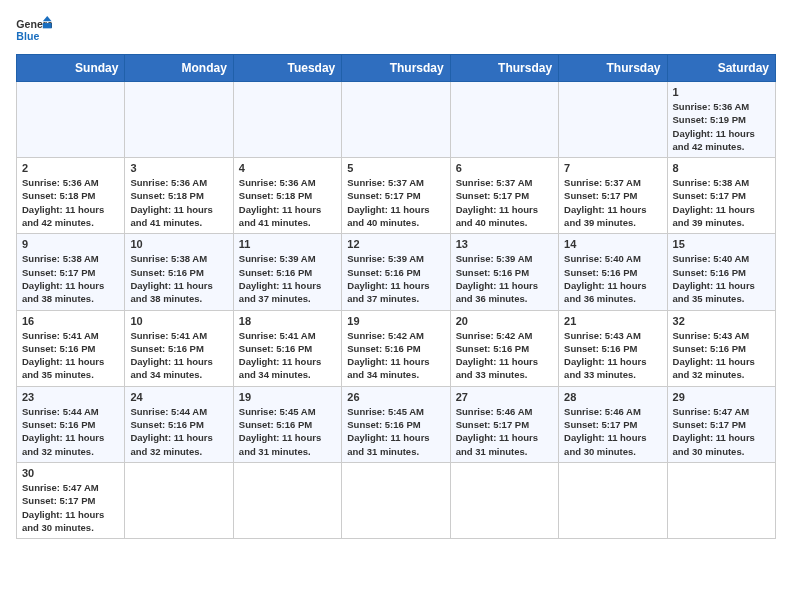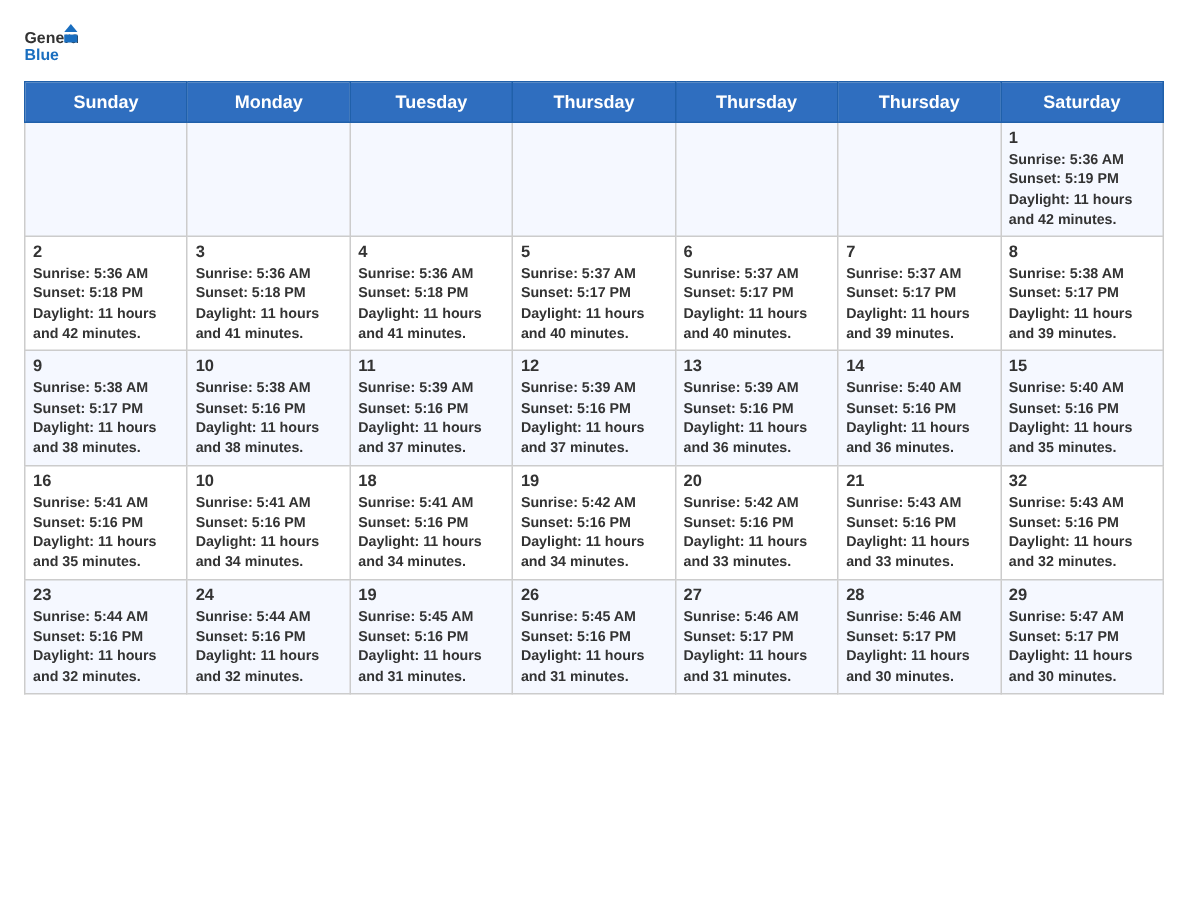--- a/index.html
+++ b/index.html
@@ -42,21 +42,21 @@
       width: 100%;
       border-collapse: collapse;
       margin-top: 8px;
       border: 1px solid #ccc;
     }
     .calendar th {
       background-color: #2f6ebf;
       color: #fff;
       font-size: 12px;
       font-weight: bold;
-      text-align: center;
+      text-align: right;
       padding: 6px 6px;
       border: 1px solid #2060aa;
     }
     .calendar td {
       vertical-align: top;
       border: 1px solid #ccc;
       padding: 4px 5px;
       font-size: 10px;
       color: #333;
       width: calc(100% / 7);
@@ -324,14 +324,29 @@
 and 30 minutes.</div>
         </td>
         <td>
           <span class="day-num">29</span>
           <div class="day-info" style="white-space: pre-line;">Sunrise: 5:47 AM
 Sunset: 5:17 PM
 Daylight: 11 hours
 and 30 minutes.</div>
         </td>
       </tr>
+      <tr>
+        <td>
+          <span class="day-num">30</span>
+          <div class="day-info" style="white-space: pre-line;">Sunrise: 5:47 AM
+Sunset: 5:17 PM
+Daylight: 11 hours
+and 30 minutes.</div>
+        </td>
+        <td class="empty-cell"></td>
+        <td class="empty-cell"></td>
+        <td class="empty-cell"></td>
+        <td class="empty-cell"></td>
+        <td class="empty-cell"></td>
+        <td class="empty-cell"></td>
+      </tr>
     </tbody>
 </table>
 
 </body></html>

